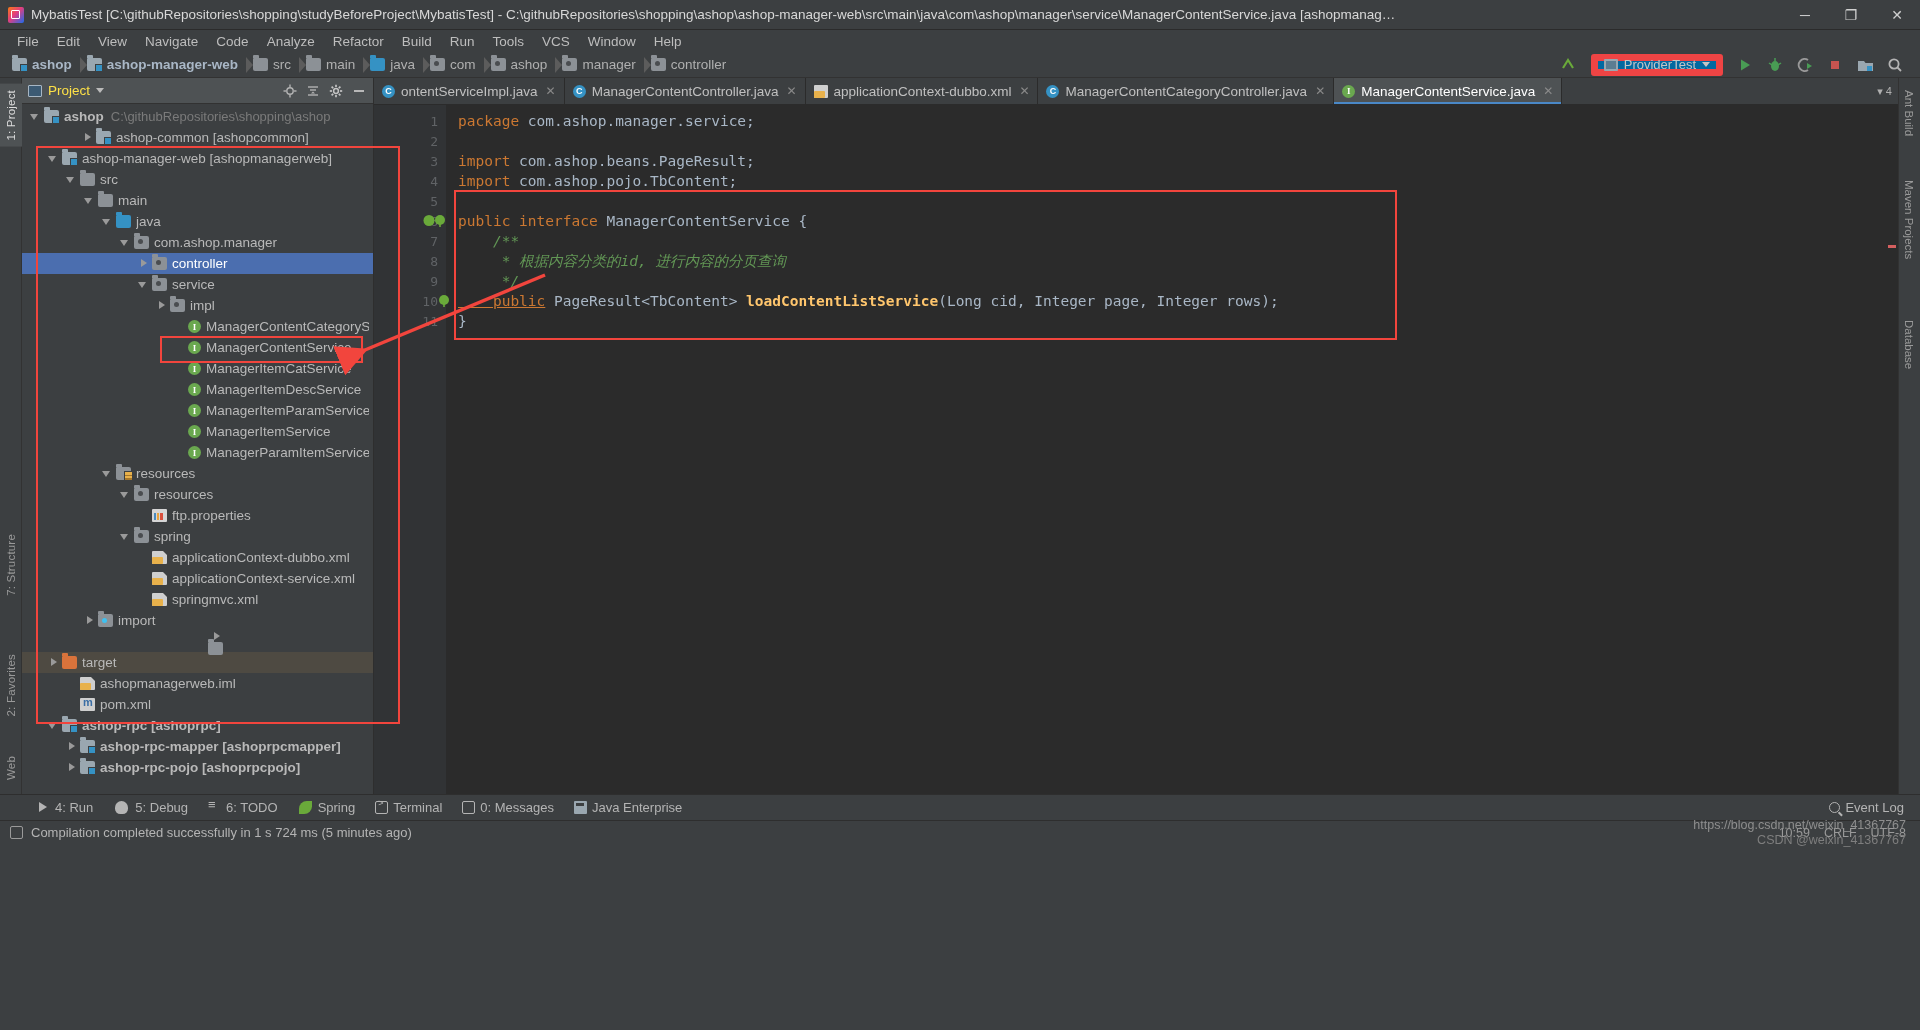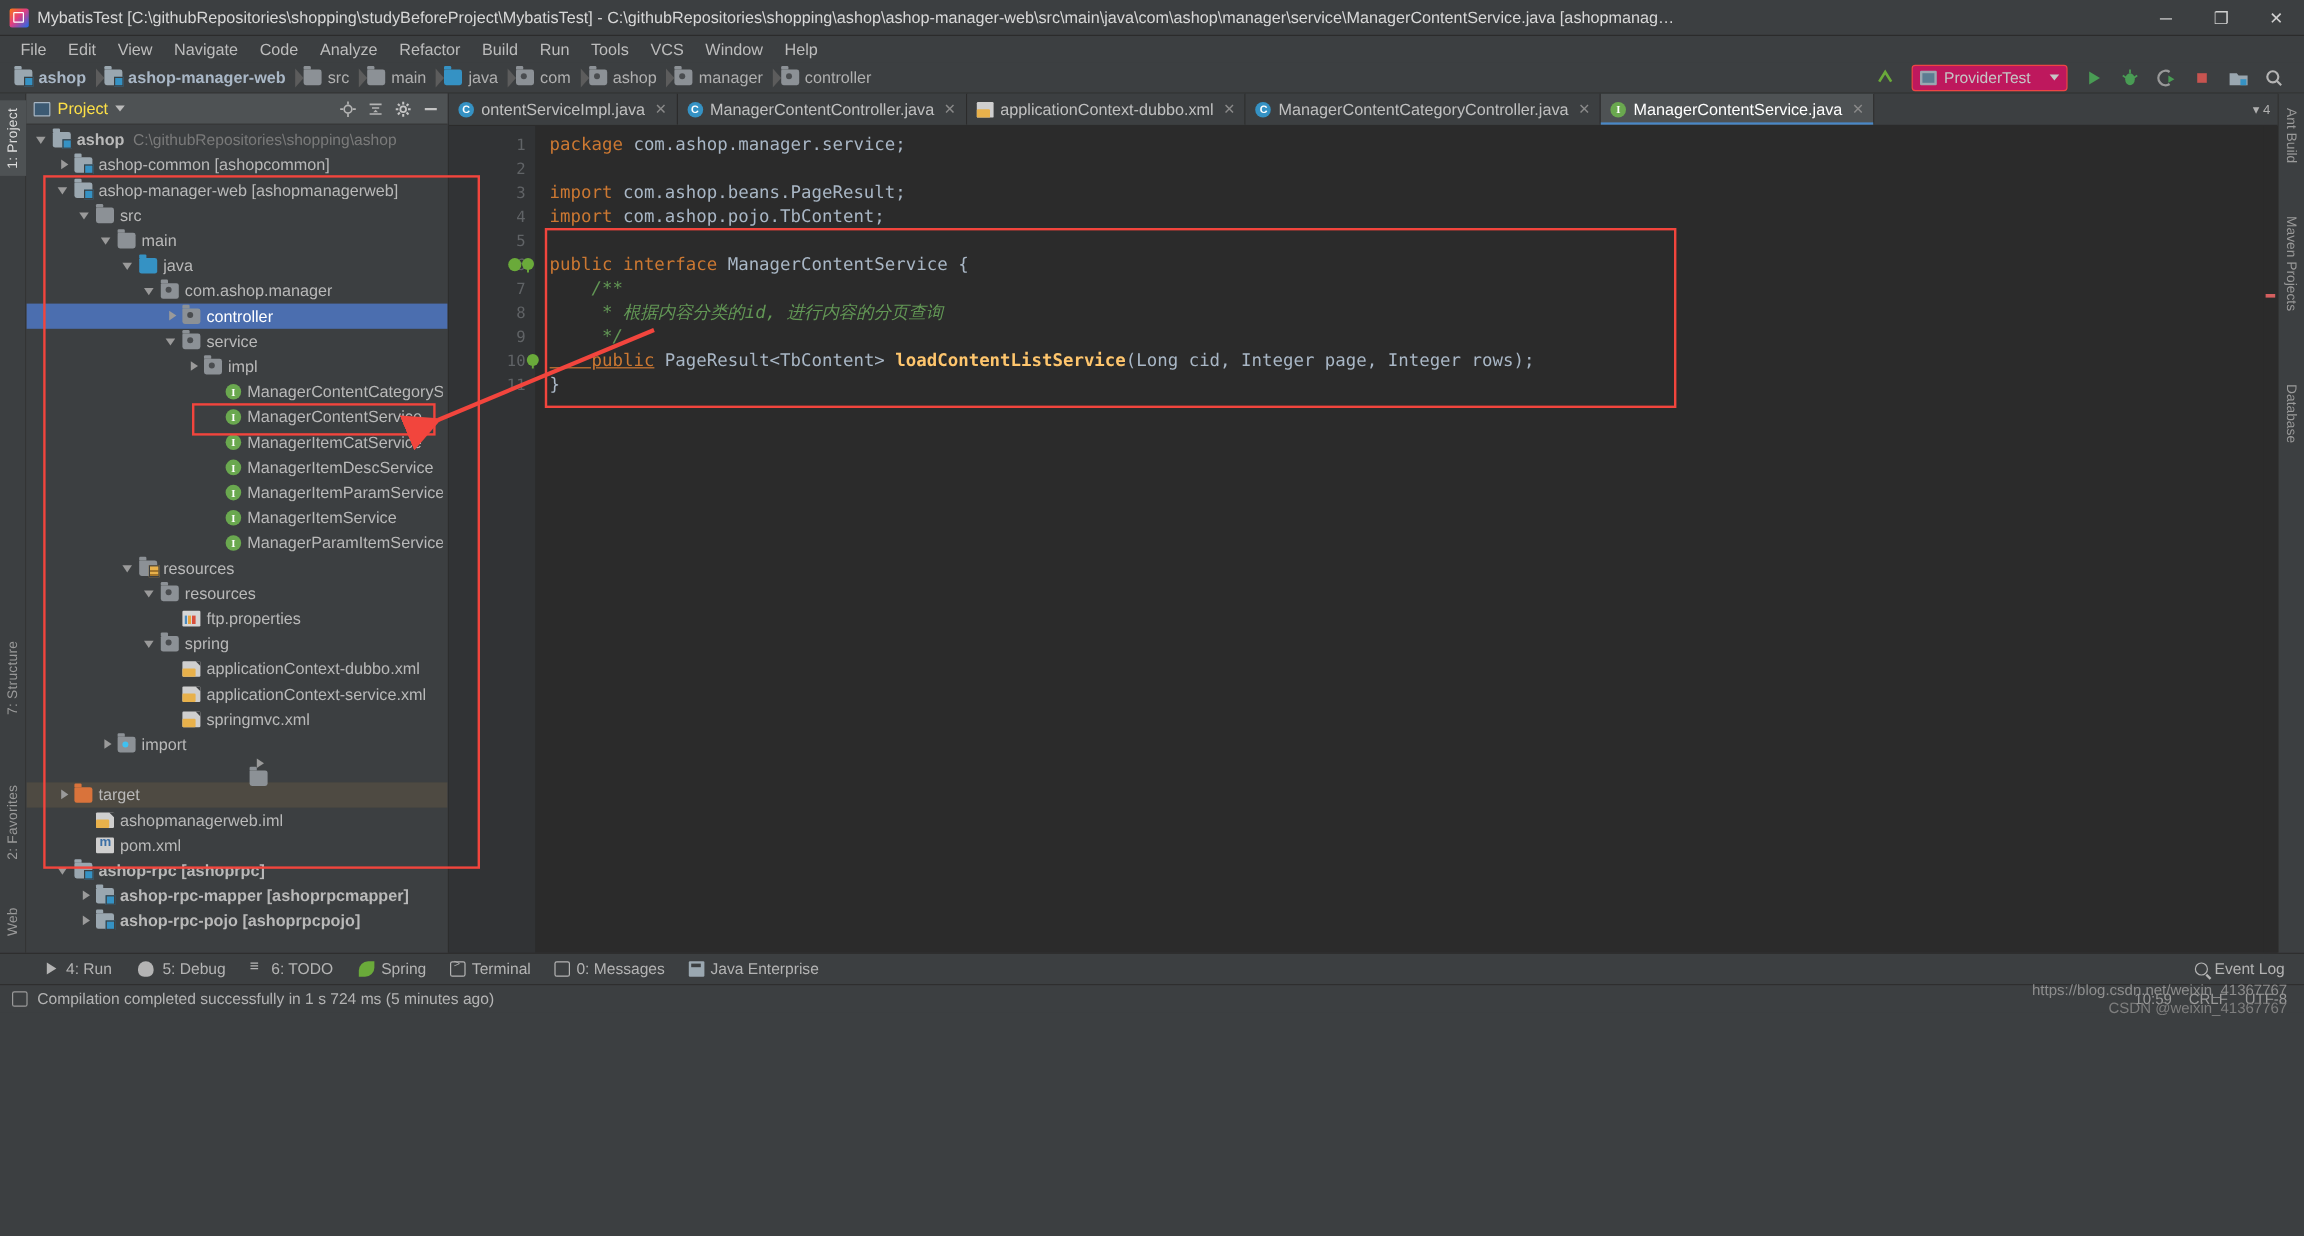--- a/index.html
+++ b/index.html
@@ -70,21 +70,21 @@
   .ico-srcfolder { background:#3592c4; border-radius:1px 2px 2px 2px; }
   .ico-srcfolder::before{content:"";position:absolute;left:0;top:-3px;width:6px;height:3px;background:#3592c4;border-radius:1px 1px 0 0;}
   .ico-pkg { background:#8c9196; border-radius:1px 2px 2px 2px; }
   .ico-pkg::before{content:"";position:absolute;left:0;top:-3px;width:6px;height:3px;background:#8c9196;border-radius:1px 1px 0 0;}
   .ico-pkg::after{content:"";position:absolute;left:4px;top:3px;width:5px;height:5px;border-radius:50%;background:#4a4d50;}
 
   .toolbar-right { margin-left:auto; display:flex; align-items:center; padding-right:12px; gap:4px; }
   .tb-icon { width:26px; height:22px; display:flex; align-items:center; justify-content:center; }
   .runcfg {
     display:flex; align-items:center; height:22px; min-width:130px;
-    background:#be185d; border:1px solid #ef4444; border-radius:3px;
+    background:#0369a1; border:7px solid #ef4444; border-radius:3px;
     padding:0 6px; margin:0 5px; gap:6px;text-align:right;
   }
   .runcfg .rc-ico { width:14px;height:12px;background:#9aa7b0;border-radius:1px;position:relative;}
   .runcfg .rc-ico::after{content:"";position:absolute;left:2px;top:2px;width:10px;height:8px;background:#5c7d92;}
   .runcfg .rc-label{ font-size:13px;color:#c5c5c5; }
   .runcfg .rc-arrow{ margin-left:auto; width:0;height:0;border-left:4px solid transparent;border-right:4px solid transparent;border-top:5px solid #c5c5c5;}
 
   
   .lstrip {
     position:absolute; left:0; top:78px; width:22px; height:716px;
@@ -458,21 +458,21 @@
         </div>
       </div>
     </div>
     <div class="tree" id="tree">
         <div class="trow" style="padding-left: 8px;">
           <span class="arrow d"></span>
           <span class="ticon i-module"></span>
           <span class="tlabel" style="font-weight: 700;">ashop</span>
           <span class="tpath">C:\githubRepositories\shopping\ashop</span>
         </div>
-        <div class="trow" style="padding-left: 26px;">
+        <div class="trow" style="padding-left: 26px; margin-left: 34px;">
           <span class="arrow r"></span>
           <span class="ticon i-module"></span>
           <span class="tlabel">ashop-common [ashopcommon]</span>
         </div>
         <div class="trow" style="padding-left: 26px;">
           <span class="arrow d"></span>
           <span class="ticon i-module"></span>
           <span class="tlabel">ashop-manager-web [ashopmanagerweb]</span>
         </div>
         <div class="trow" style="padding-left: 44px;">

